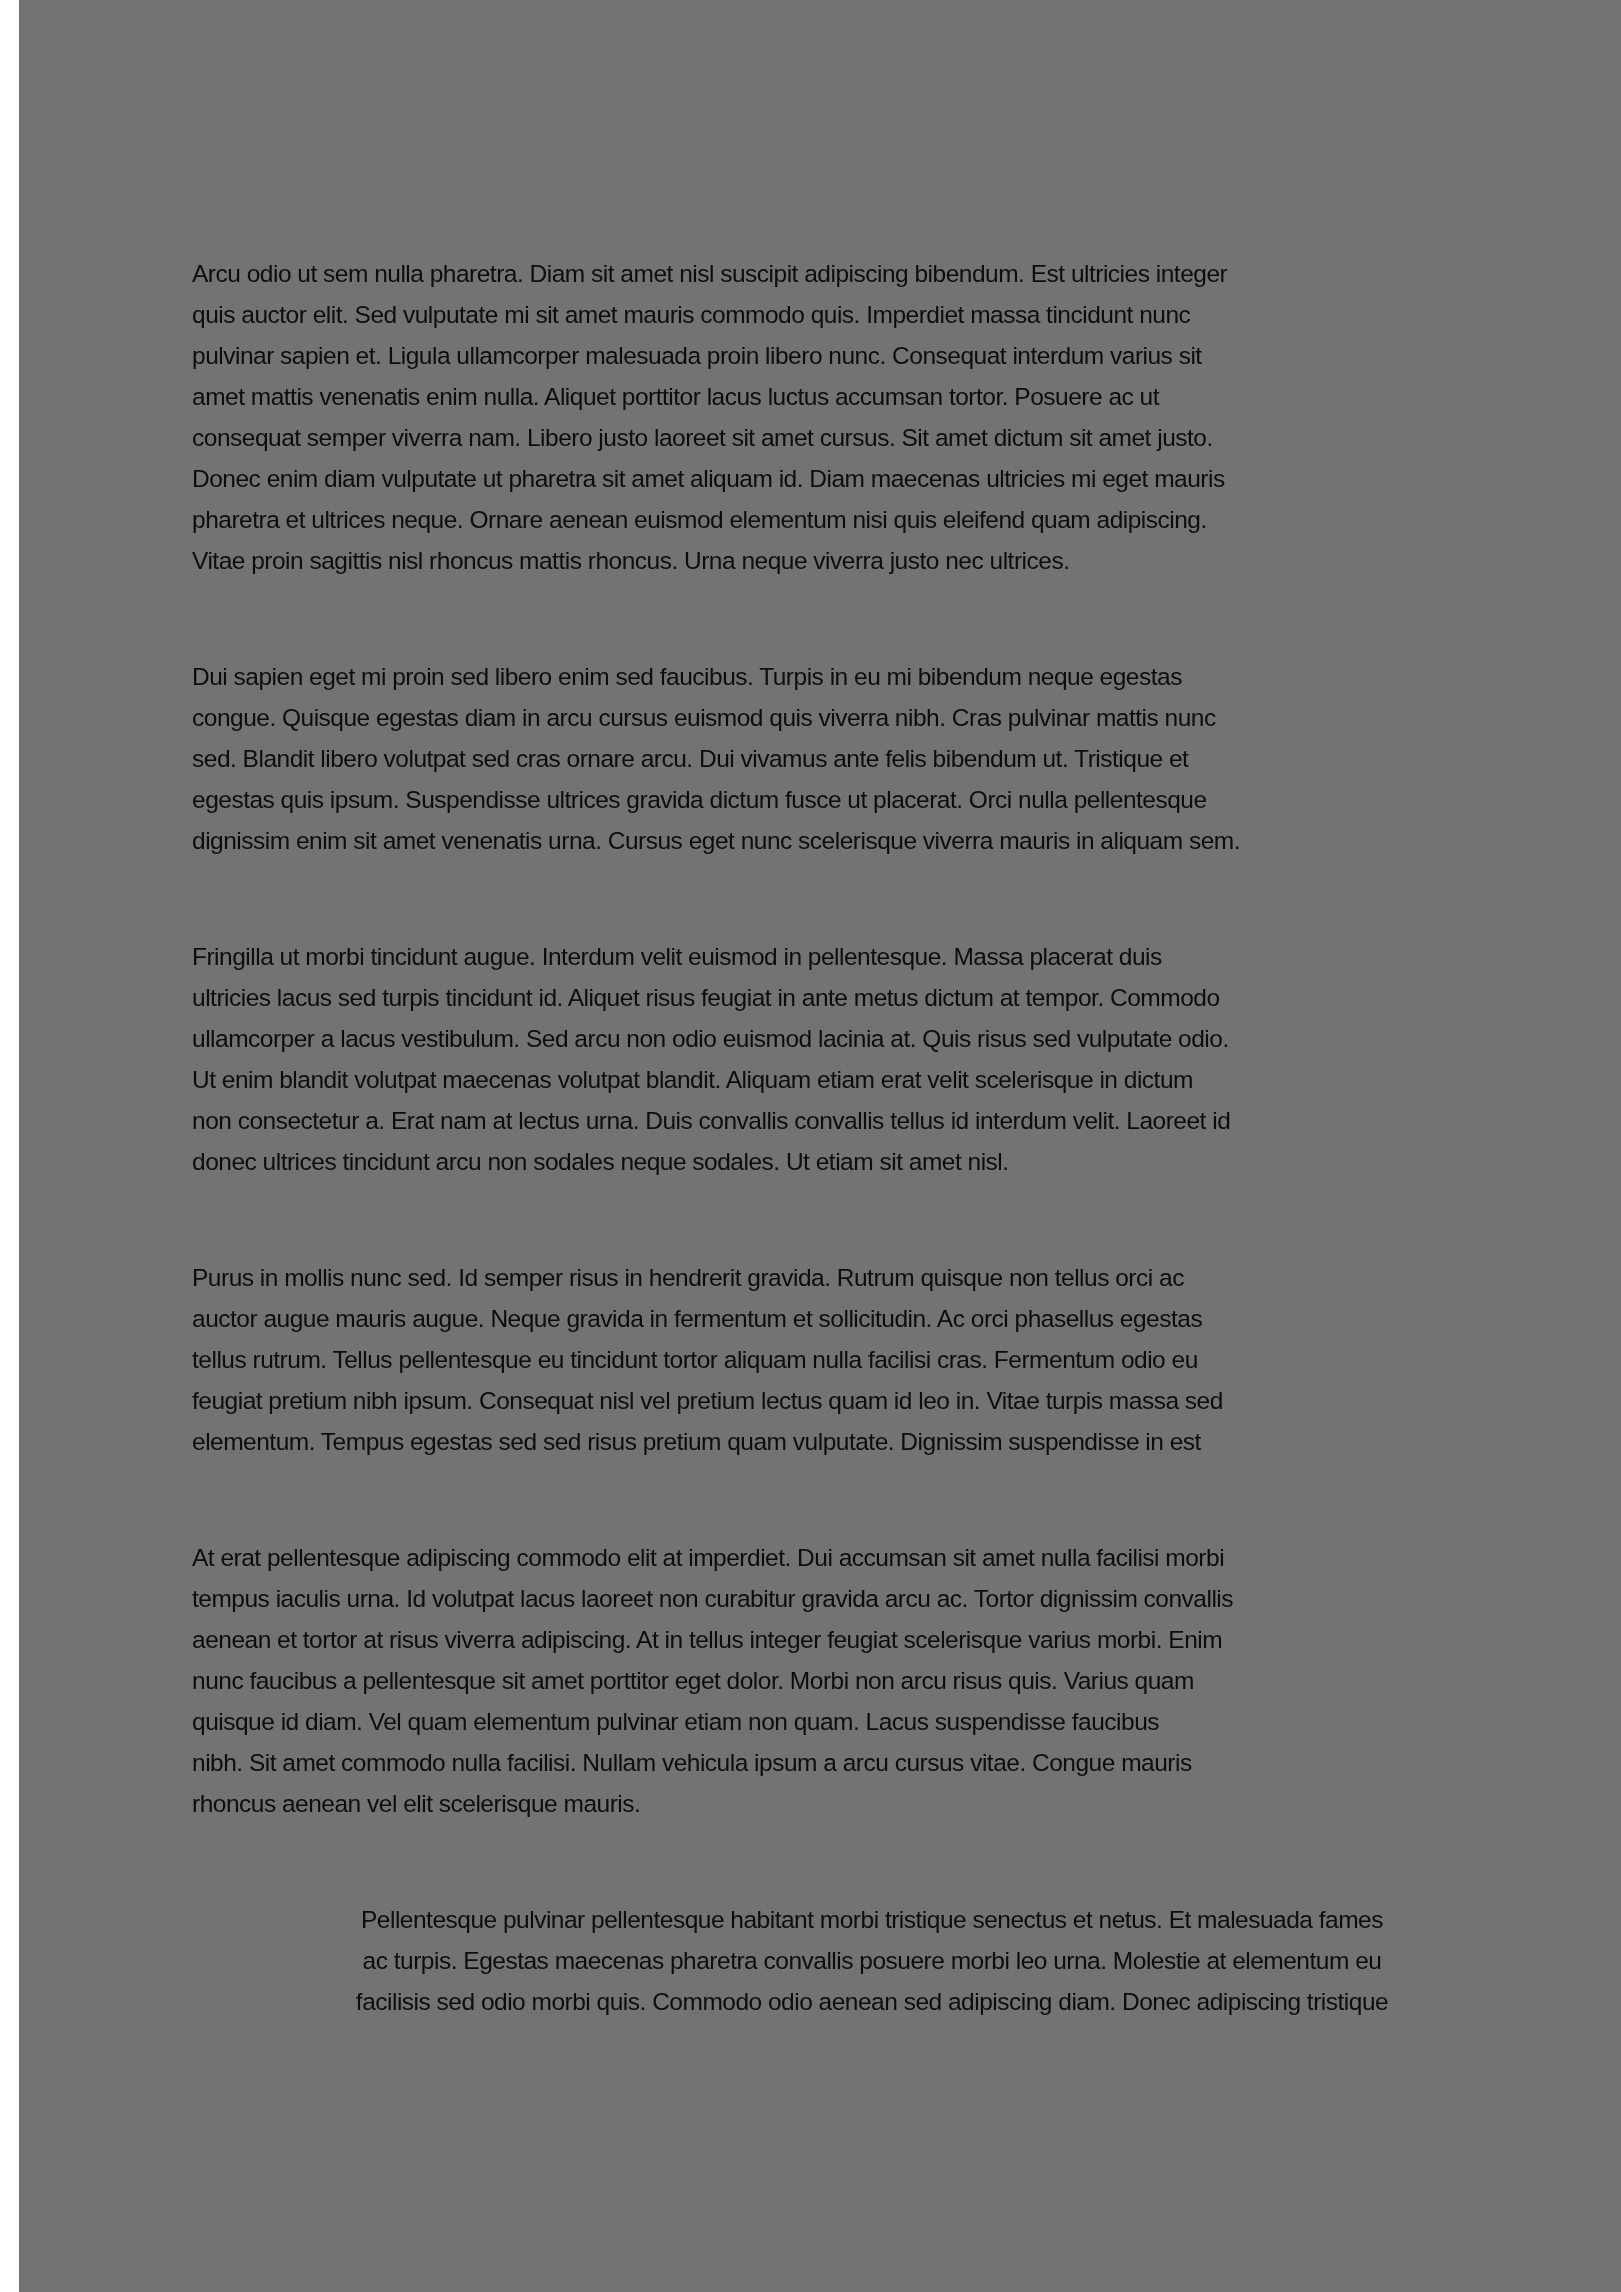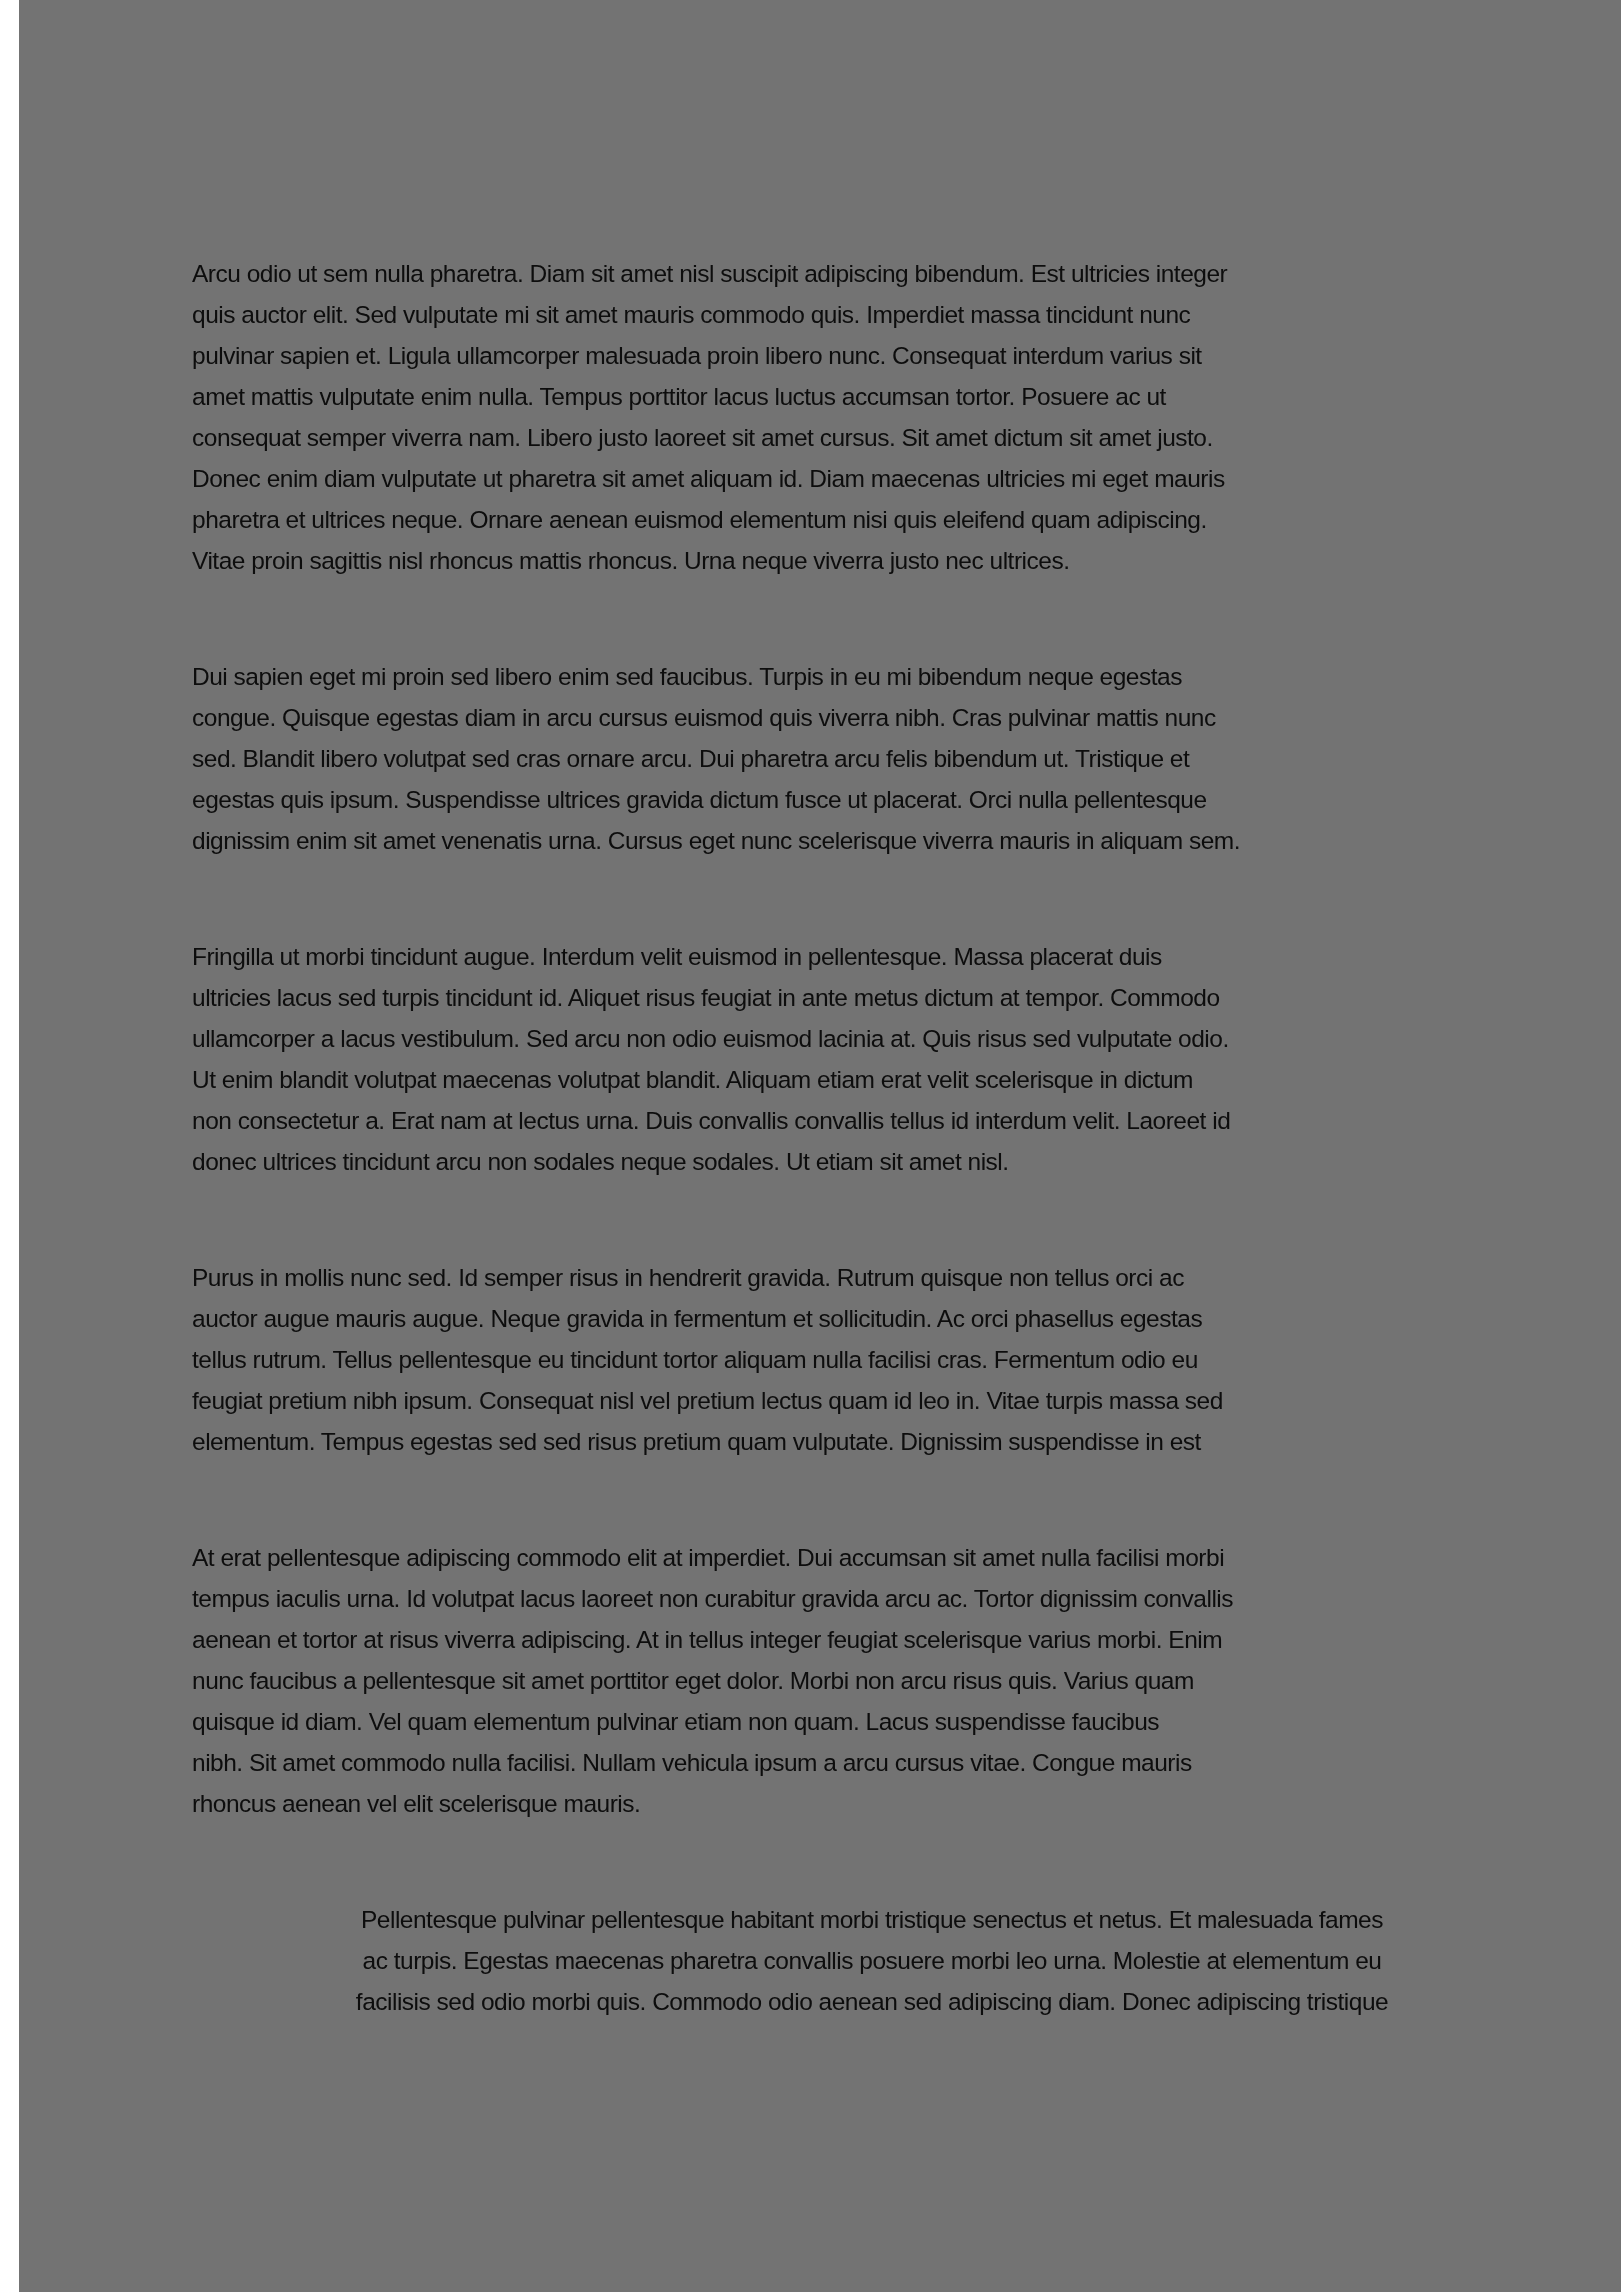--- a/index.html
+++ b/index.html
@@ -41,30 +41,30 @@
 </style>
 </head>
 <body>
 
 <main class="page">
   <section class="doc-text" style="color: rgb(13, 13, 13);">
       <p class="para">
         <span class="line">Arcu odio ut sem nulla pharetra. Diam sit amet nisl suscipit adipiscing bibendum. Est ultricies integer</span>
         <span class="line">quis auctor elit. Sed vulputate mi sit amet mauris commodo quis. Imperdiet massa tincidunt nunc</span>
         <span class="line">pulvinar sapien et. Ligula ullamcorper malesuada proin libero nunc. Consequat interdum varius sit</span>
-        <span class="line">amet mattis vulputate enim nulla. Tempus porttitor lacus luctus accumsan tortor. Posuere ac ut</span>
+        <span class="line">amet mattis venenatis enim nulla. Aliquet porttitor lacus luctus accumsan tortor. Posuere ac ut</span>
         <span class="line">consequat semper viverra nam. Libero justo laoreet sit amet cursus. Sit amet dictum sit amet justo.</span>
         <span class="line">Donec enim diam vulputate ut pharetra sit amet aliquam id. Diam maecenas ultricies mi eget mauris</span>
         <span class="line">pharetra et ultrices neque. Ornare aenean euismod elementum nisi quis eleifend quam adipiscing.</span>
         <span class="line">Vitae proin sagittis nisl rhoncus mattis rhoncus. Urna neque viverra justo nec ultrices.</span>
       </p>
       <p class="para">
         <span class="line">Dui sapien eget mi proin sed libero enim sed faucibus. Turpis in eu mi bibendum neque egestas</span>
         <span class="line">congue. Quisque egestas diam in arcu cursus euismod quis viverra nibh. Cras pulvinar mattis nunc</span>
-        <span class="line">sed. Blandit libero volutpat sed cras ornare arcu. Dui pharetra arcu felis bibendum ut. Tristique et</span>
+        <span class="line">sed. Blandit libero volutpat sed cras ornare arcu. Dui vivamus ante felis bibendum ut. Tristique et</span>
         <span class="line">egestas quis ipsum. Suspendisse ultrices gravida dictum fusce ut placerat. Orci nulla pellentesque</span>
         <span class="line">dignissim enim sit amet venenatis urna. Cursus eget nunc scelerisque viverra mauris in aliquam sem.</span>
       </p>
       <p class="para">
         <span class="line">Fringilla ut morbi tincidunt augue. Interdum velit euismod in pellentesque. Massa placerat duis</span>
         <span class="line">ultricies lacus sed turpis tincidunt id. Aliquet risus feugiat in ante metus dictum at tempor. Commodo</span>
         <span class="line">ullamcorper a lacus vestibulum. Sed arcu non odio euismod lacinia at. Quis risus sed vulputate odio.</span>
         <span class="line">Ut enim blandit volutpat maecenas volutpat blandit. Aliquam etiam erat velit scelerisque in dictum</span>
         <span class="line">non consectetur a. Erat nam at lectus urna. Duis convallis convallis tellus id interdum velit. Laoreet id</span>
         <span class="line">donec ultrices tincidunt arcu non sodales neque sodales. Ut etiam sit amet nisl.</span>

